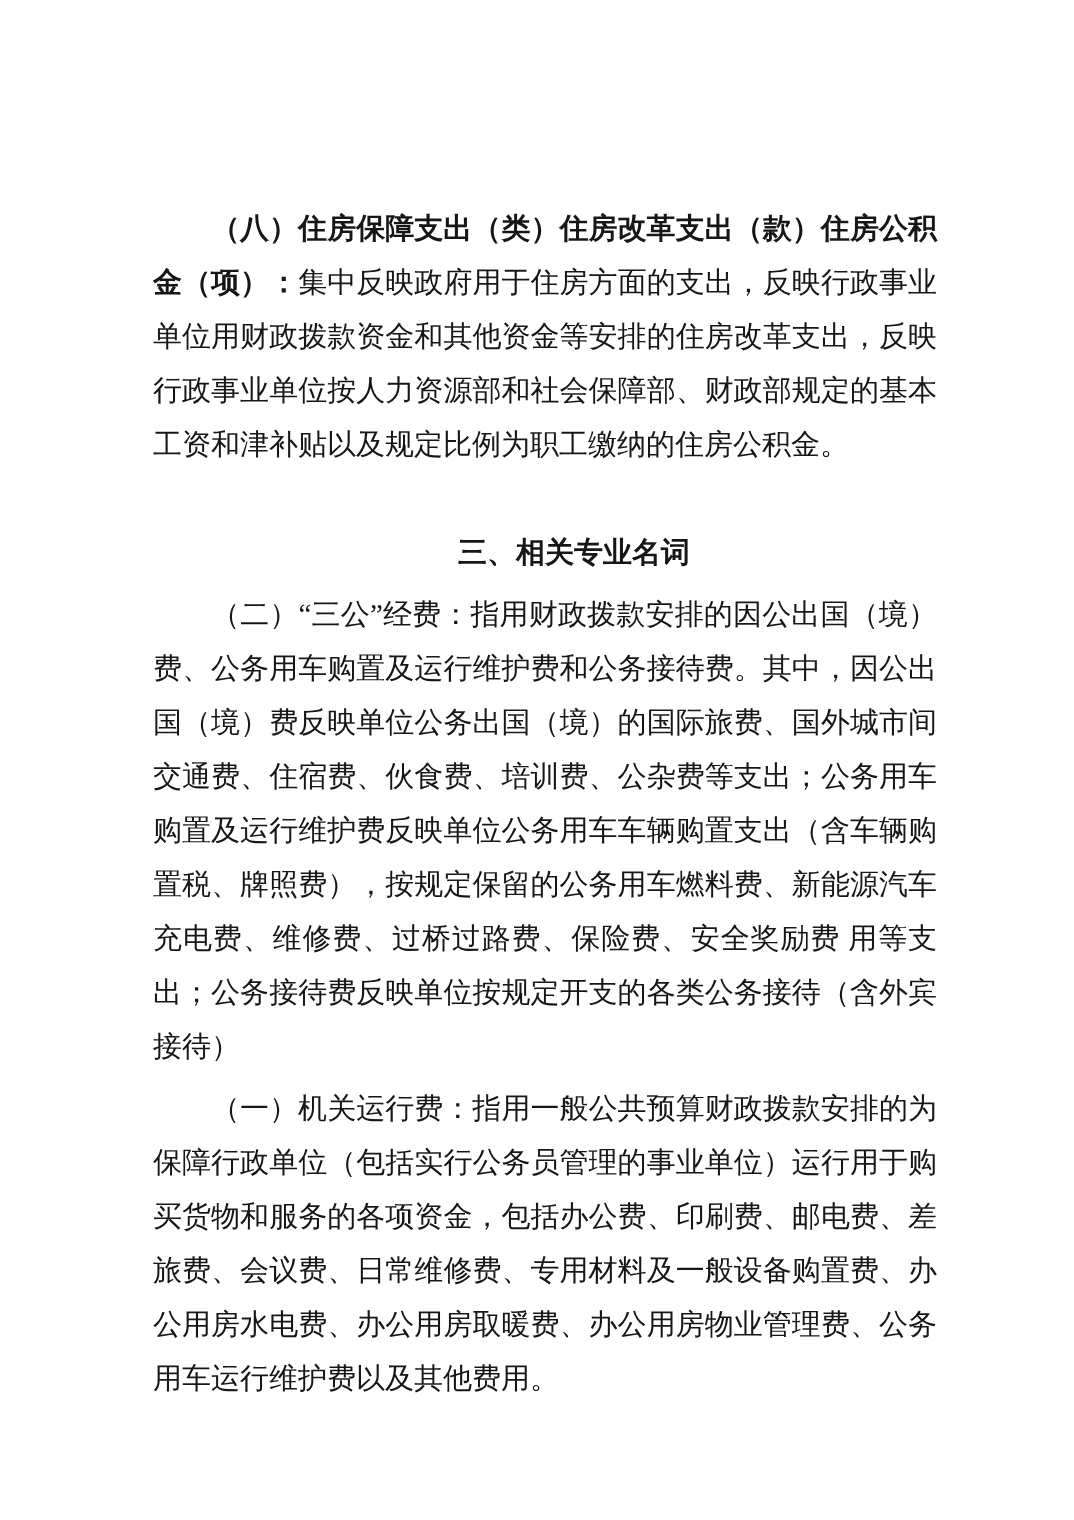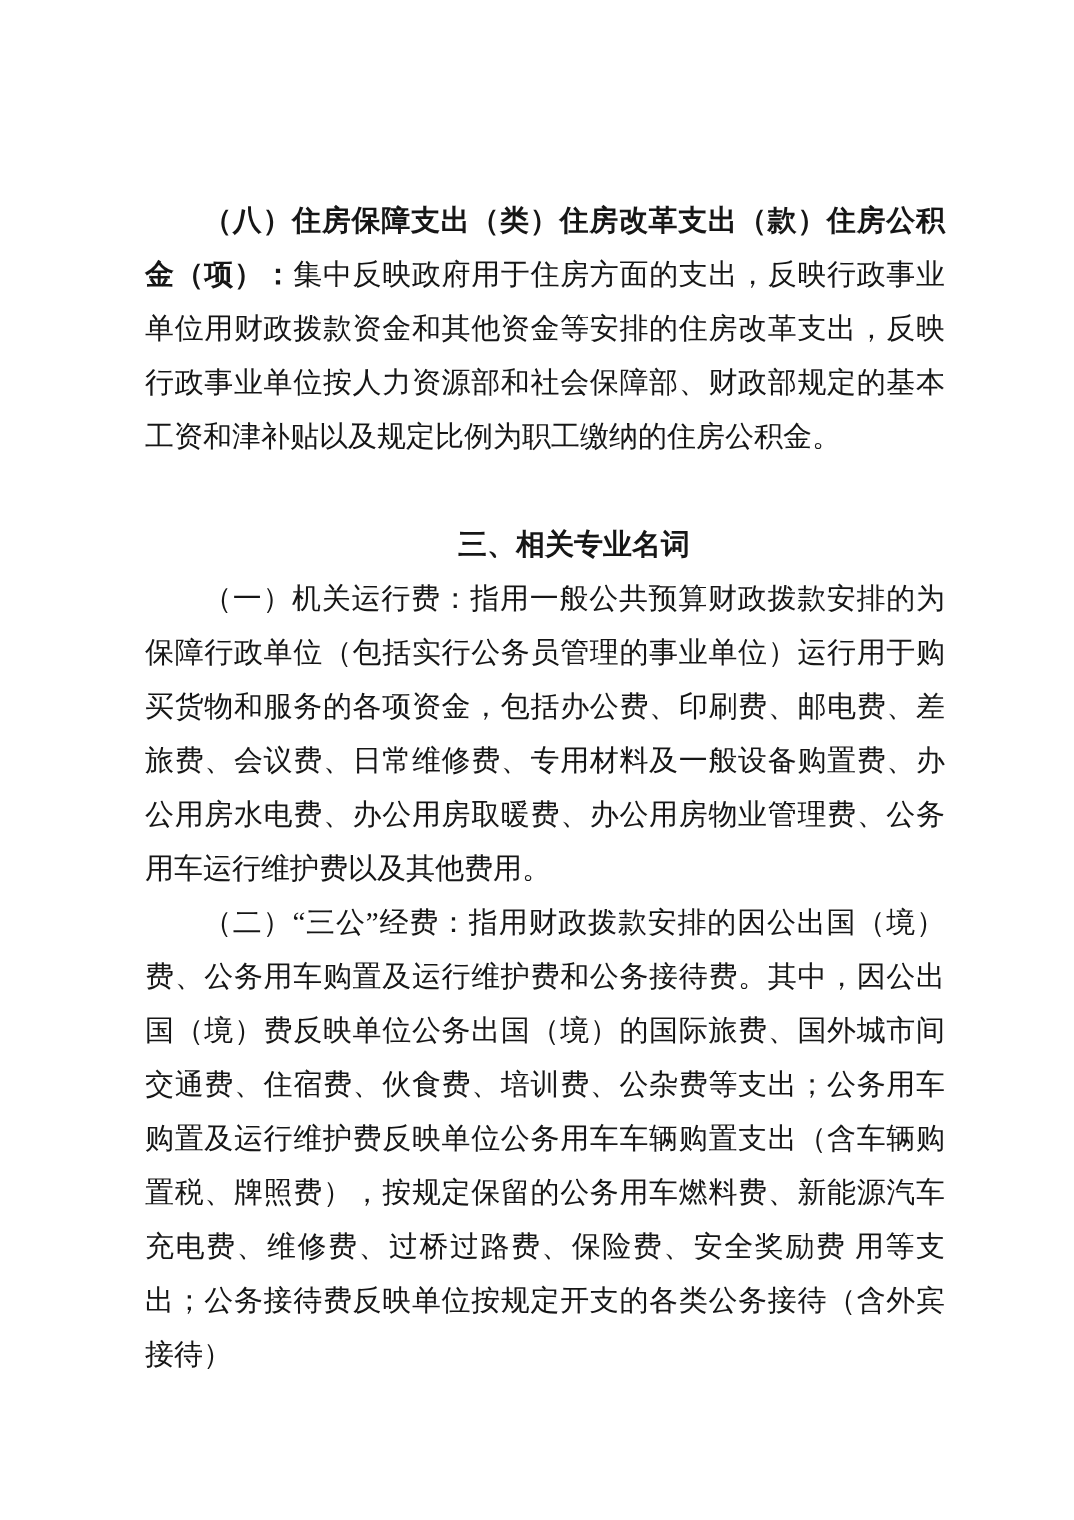--- a/index.html
+++ b/index.html
@@ -17,21 +17,21 @@
     width: 1074px;
     height: 1520px;
     padding: 193px 129px 0 145px;
     background: #ffffff;
     font-family: "Liberation Serif", "DejaVu Serif", serif;
     font-size: 29px;
     line-height: 54px;
     color: #161616;
   }
   .para {
-    margin: 0;
+    margin: 8px;
     text-align: justify;
     text-justify: inter-ideograph;
     text-indent: 2em;
     font-weight: 400;
   }
   .para .lead {
     font-weight: 700;
   }
   .heading {
     margin: 54px 0 0 0;
@@ -44,17 +44,17 @@
 </style>
 </head>
 <body>
 
 <div class="page">
 
   <p class="para"><span class="lead">（八）住房保障支出（类）住房改革支出（款）住房公积金（项）：</span><span>集中反映政府用于住房方面的支出，反映行政事业单位用财政拨款资金和其他资金等安排的住房改革支出，反映行政事业单位按人力资源部和社会保障部、财政部规定的基本工资和津补贴以及规定比例为职工缴纳的住房公积金。</span></p>
 
   <h2 class="heading">三、相关专业名词</h2>
 
+  <p class="para">（二）“三公”经费：指用财政拨款安排的因公出国（境）费、公务用车购置及运行维护费和公务接待费。其中，因公出国（境）费反映单位公务出国（境）的国际旅费、国外城市间交通费、住宿费、伙食费、培训费、公杂费等支出；公务用车购置及运行维护费反映单位公务用车车辆购置支出（含车辆购置税、牌照费），按规定保留的公务用车燃料费、新能源汽车充电费、维修费、过桥过路费、保险费、安全奖励费 用等支出；公务接待费反映单位按规定开支的各类公务接待（含外宾接待）</p>
+
   <p class="para">（一）机关运行费：指用一般公共预算财政拨款安排的为保障行政单位（包括实行公务员管理的事业单位）运行用于购买货物和服务的各项资金，包括办公费、印刷费、邮电费、差旅费、会议费、日常维修费、专用材料及一般设备购置费、办公用房水电费、办公用房取暖费、办公用房物业管理费、公务用车运行维护费以及其他费用。</p>
-
-  <p class="para">（二）“三公”经费：指用财政拨款安排的因公出国（境）费、公务用车购置及运行维护费和公务接待费。其中，因公出国（境）费反映单位公务出国（境）的国际旅费、国外城市间交通费、住宿费、伙食费、培训费、公杂费等支出；公务用车购置及运行维护费反映单位公务用车车辆购置支出（含车辆购置税、牌照费），按规定保留的公务用车燃料费、新能源汽车充电费、维修费、过桥过路费、保险费、安全奖励费 用等支出；公务接待费反映单位按规定开支的各类公务接待（含外宾接待）</p>
 
 </div>
 
 </body></html>

